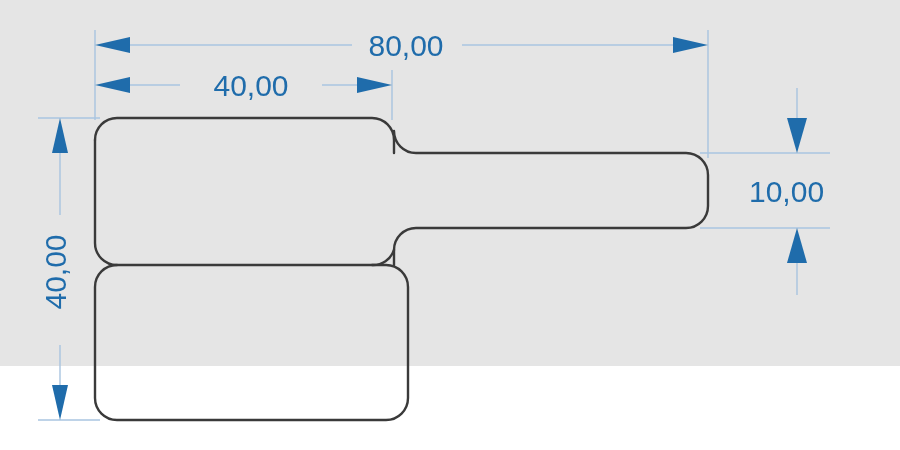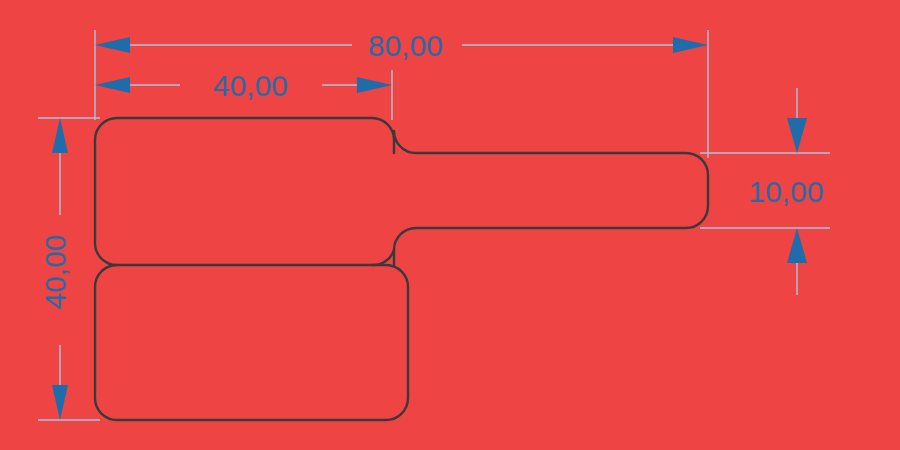--- a/index.html
+++ b/index.html
@@ -9,22 +9,22 @@
   }
   body {
     width: 900px;
     height: 450px;
     font-family: "Liberation Sans", sans-serif;
     overflow: hidden;
   }
   #drawing-root {
     position: relative;
     width: 900px;
-    height: 450px;
-    background: #ef4444;
+    height: 366px;
+    background: #e5e5e5;
   }
   svg#cad-canvas {
     display: block;
     width: 900px;
     height: 450px;
   }
   .dim-text {
     font-family: "Liberation Sans", sans-serif;
     font-size: 30px;
     fill: #1f6cab;

